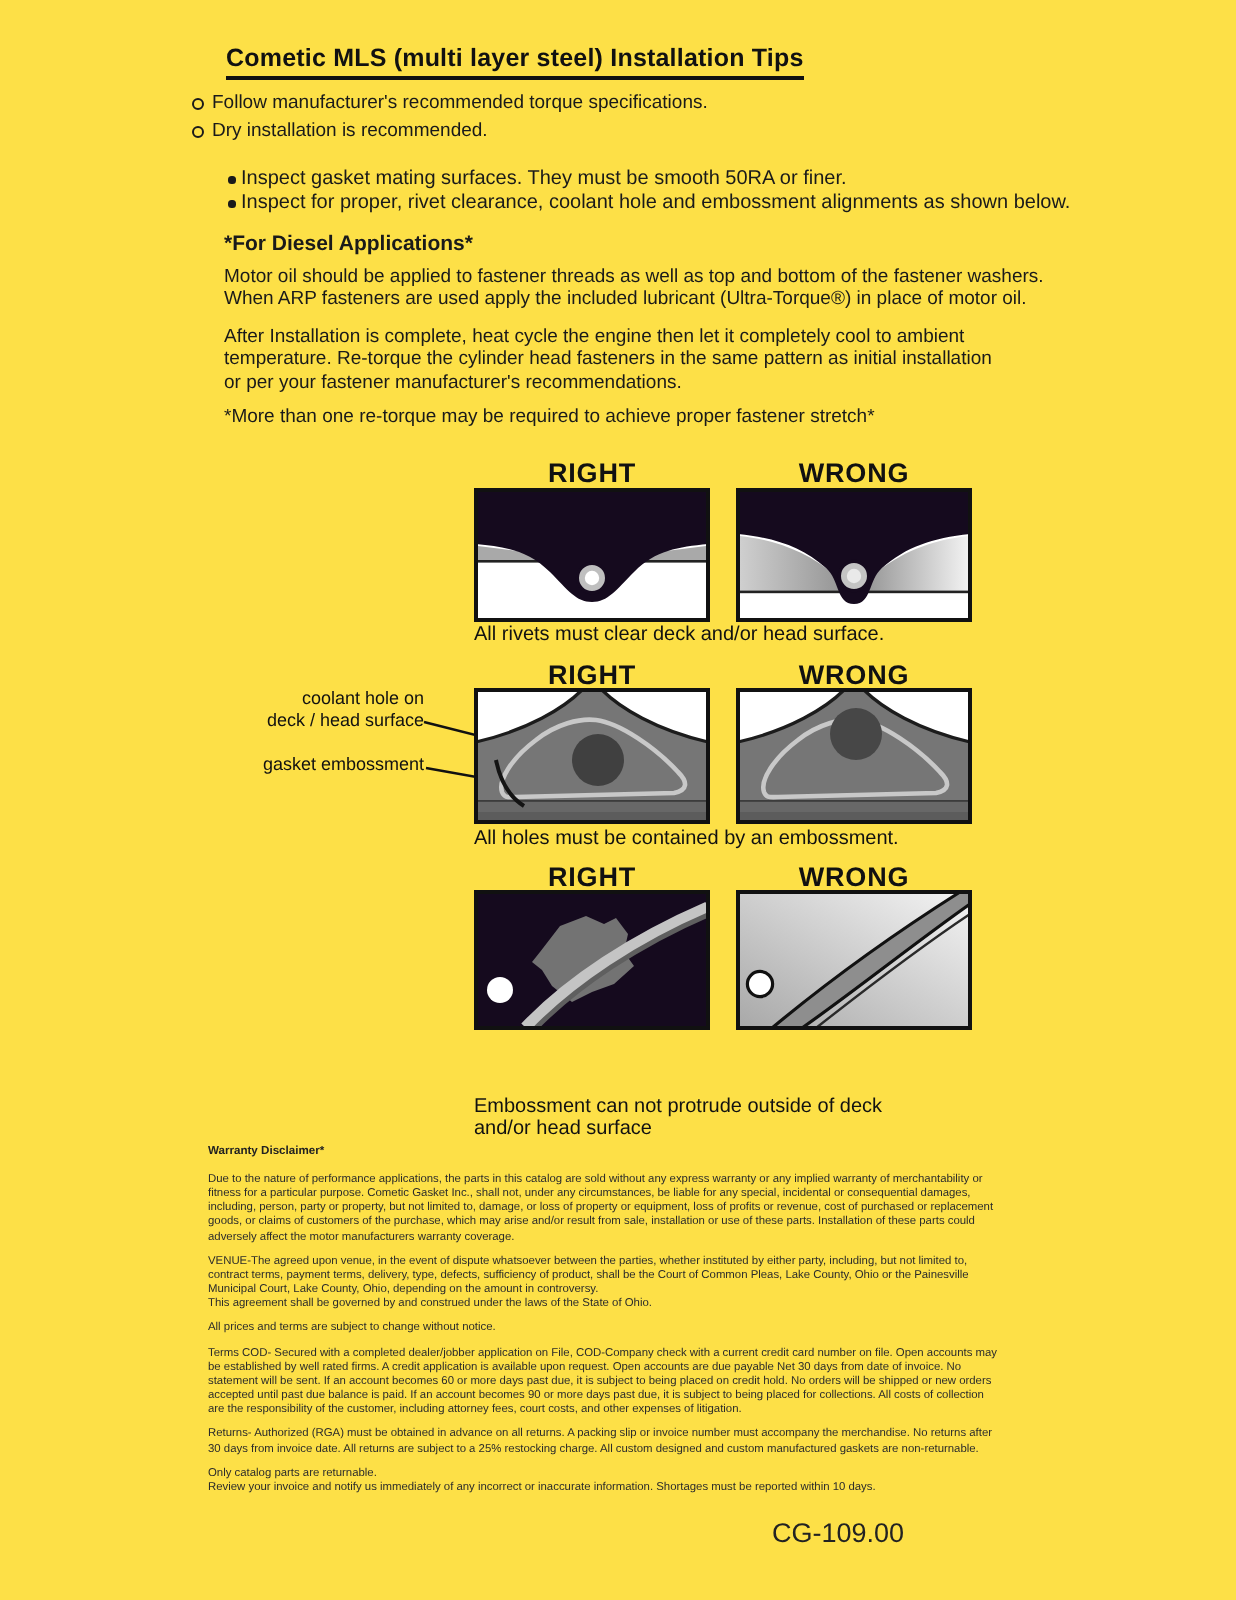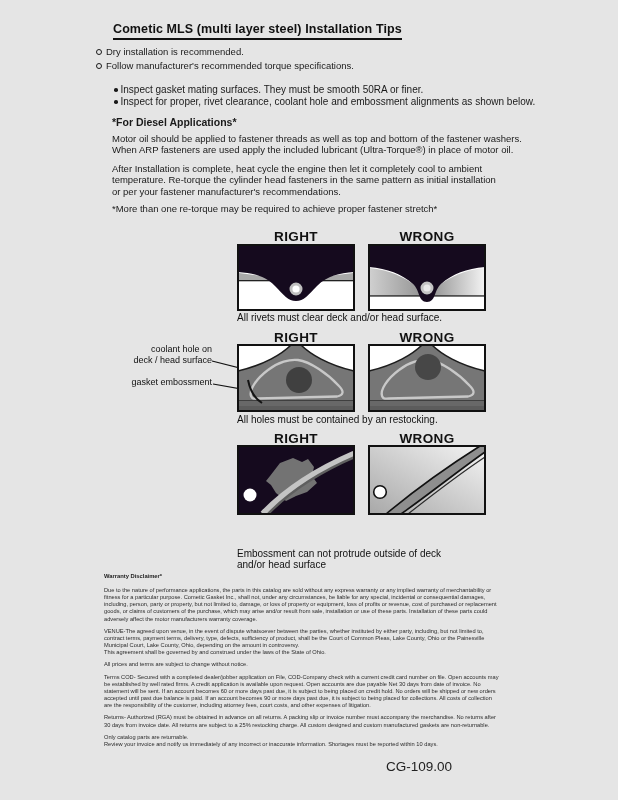--- a/index.html
+++ b/index.html
@@ -1,17 +1,17 @@
 <!DOCTYPE html>
 <html><head>
 <meta charset="utf-8">
 <style>
   html,body{margin:0;padding:0;background:#ffffff;}
   .page{
-    position:relative;width:618px;height:800px;background:#e5e5e5;
+    position:relative;width:618px;height:800px;background:#fde047;
     font-family:"Liberation Sans", sans-serif;color:#1a1a1a;overflow:hidden;
   }
   .abs{position:absolute;}
   .title{
     left:113px;top:22px;font-size:12.5px;font-weight:bold;color:#111;
     border-bottom:2px solid #111;padding-bottom:2px;letter-spacing:0.1px;
   }
   .tips{left:96px;top:45px;font-size:9.5px;line-height:13.5px;}
   .tip-row{display:flex;align-items:flex-start;}
   .o-bullet{
@@ -39,25 +39,25 @@
 </head>
 <body>
 
 <div class="page">
 
   <div class="abs title">Cometic MLS (multi layer steel) Installation Tips</div>
 
   <div class="abs tips">
     <div class="tip-row">
       <span class="o-bullet"></span>
+      <span>Follow manufacturer's recommended torque specifications.</span>
+    </div>
+    <div class="tip-row">
+      <span class="o-bullet"></span>
       <span>Dry installation is recommended.</span>
-    </div>
-    <div class="tip-row">
-      <span class="o-bullet"></span>
-      <span>Follow manufacturer's recommended torque specifications.</span>
     </div>
   </div>
 
   <div class="abs subtips">
     <div class="tip-row">
       <span class="dot-bullet"></span>
       <span>Inspect gasket mating surfaces.  They must be smooth 50RA or finer.</span>
     </div>
     <div class="tip-row">
       <span class="dot-bullet"></span>
@@ -146,21 +146,21 @@
       <path d="M1,27 C27,21 45,10 54,1 L64,1 C73,10 91,21 117,27 L117,67 L1,67 Z" stroke="#1c1c1c" stroke-width="1.6" fill="#767676"></path>
       <rect x="1" y="56" width="116" height="11" fill="#686868"></rect>
       <rect x="1" y="62" width="116" height="5" fill="#5c5c5c"></rect>
       <rect x="1" y="56" width="116" height="0.9" fill="#3c3c3c"></rect>
       <path d="M14,52 C12,46 19,35 31,26 C41,18 53,15 61,16 C73,17.5 91,30 102,42 C107,47 107,51 100,52.5 L21,54.5 C16,54.8 15,54.5 14,52 Z" fill="none" stroke-width="2.3" stroke="#c8c8c8"></path>
       <circle cx="60" cy="23" r="13" fill="#474747"></circle>
       <rect x="1" y="1" width="116" height="66" fill="none" stroke="#111111" stroke-width="2"></rect>
     </svg>
   </div>
 
-  <div class="abs caption" style="left:237px;top:415px;">All holes must be contained by an restocking.</div>
+  <div class="abs caption" style="left:237px;top:415px;">All holes must be contained by an embossment.</div>
 
   <div class="abs fig-label" style="left:237px;top:431px;">RIGHT</div>
   <div class="abs fig-label" style="left:368px;top:431px;">WRONG</div>
 
   <div class="abs panel" style="left:237px;top:445px;">
     <svg width="118" height="70" viewBox="0 0 118 70">
       <rect x="1" y="1" width="116" height="68" fill="#150a1e"></rect>
       <path d="M33,31 L43,18 L56,13 L65,17 L71,14 L77,22 L75,31 L80,38 L70,47 L59,51 L49,56 L39,48 L34,40 L29,36 Z" fill="#737373"></path>
       <path d="M26,69 C48,46 80,25 117,9" stroke="#c4c4c4" stroke-width="6.5" fill="none"></path>
       <path d="M29,71 C51,48 83,27 118,12" stroke="#5f5f5f" stroke-width="2.5" fill="none"></path>

